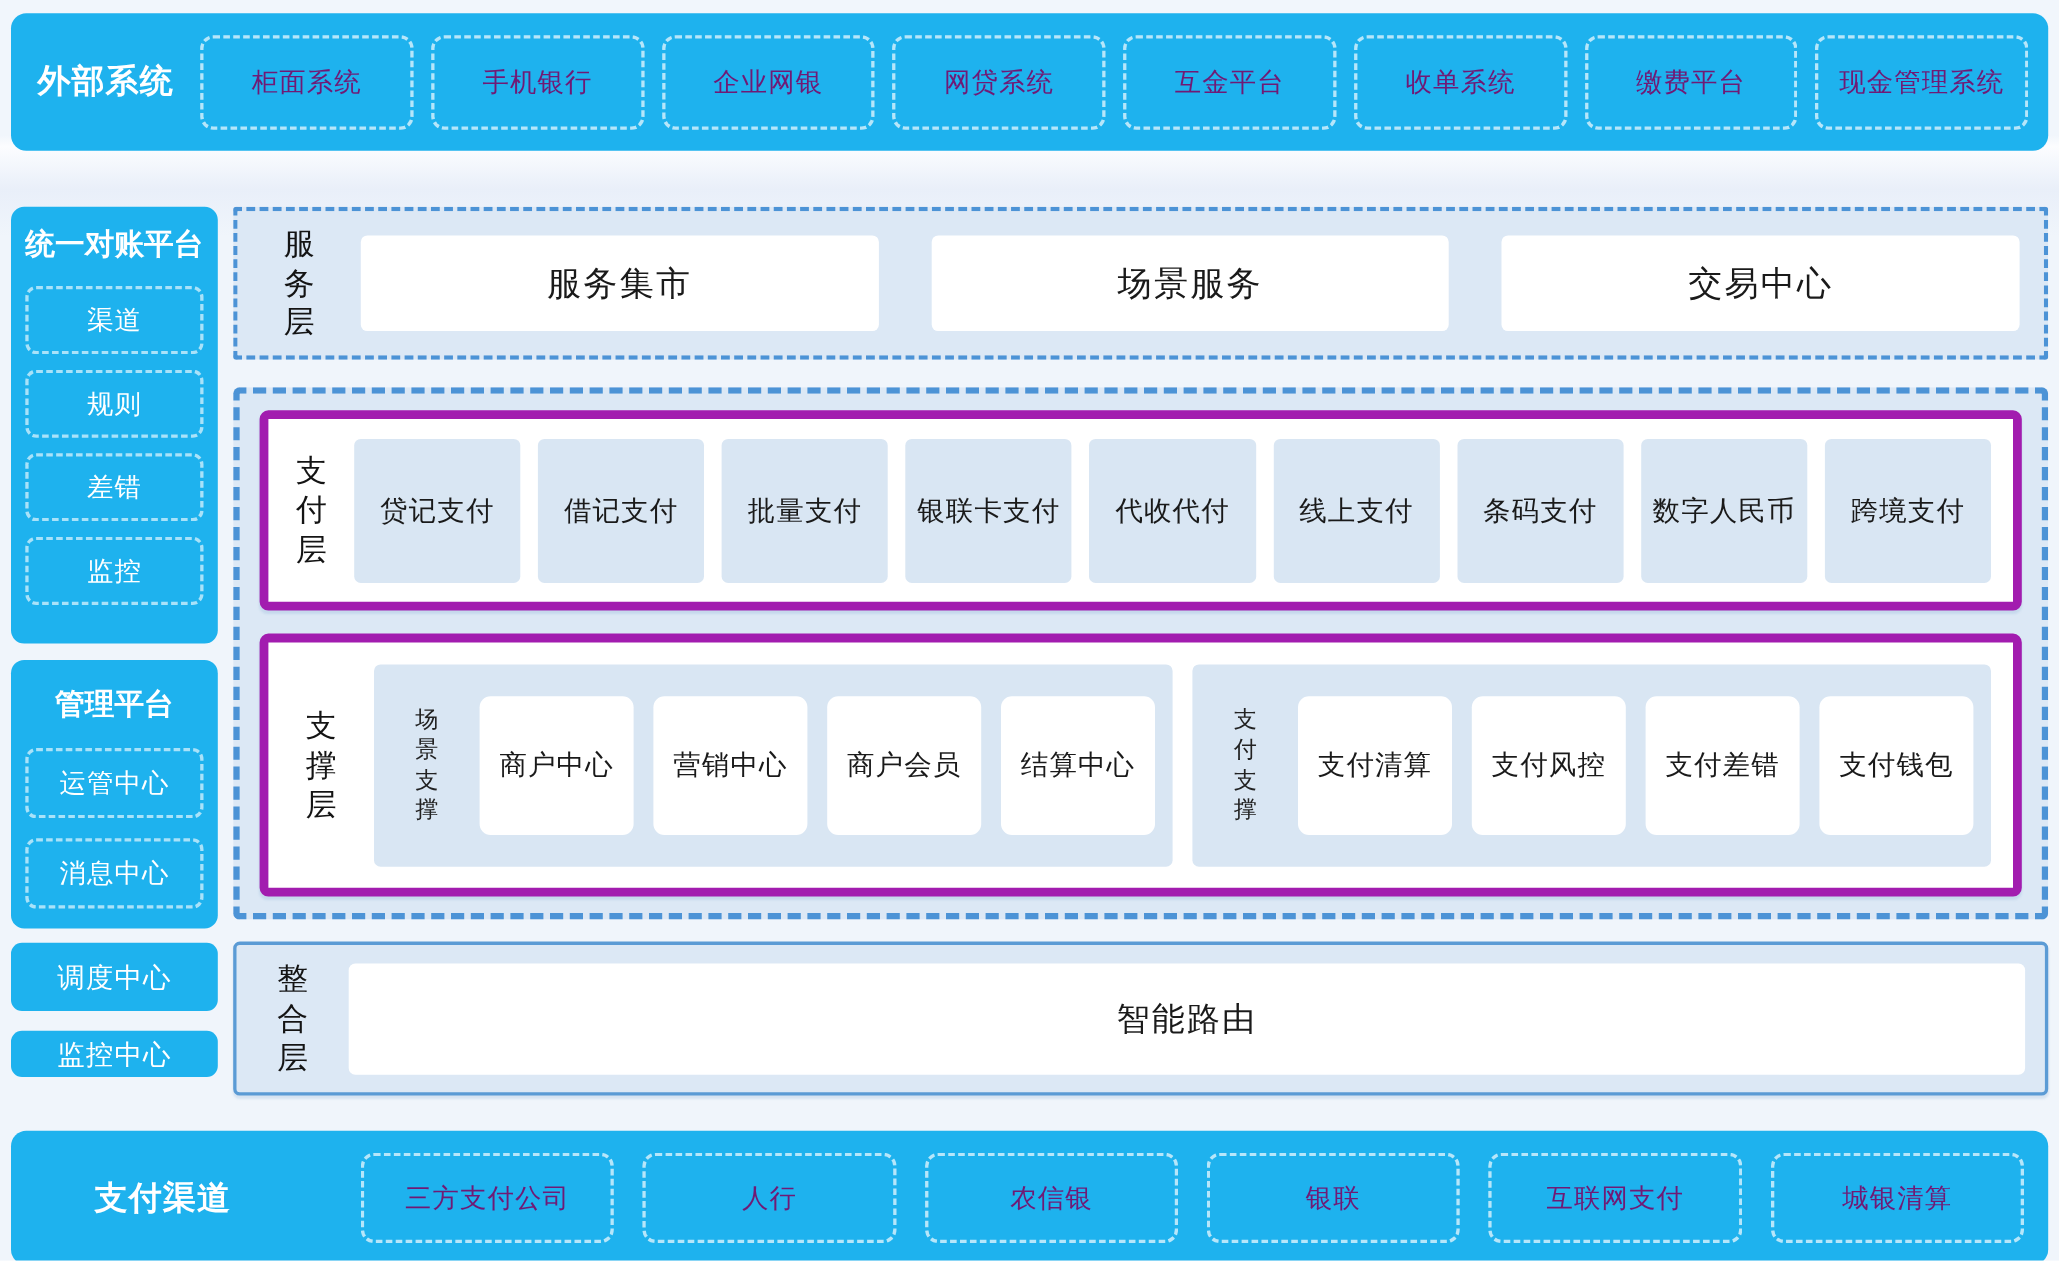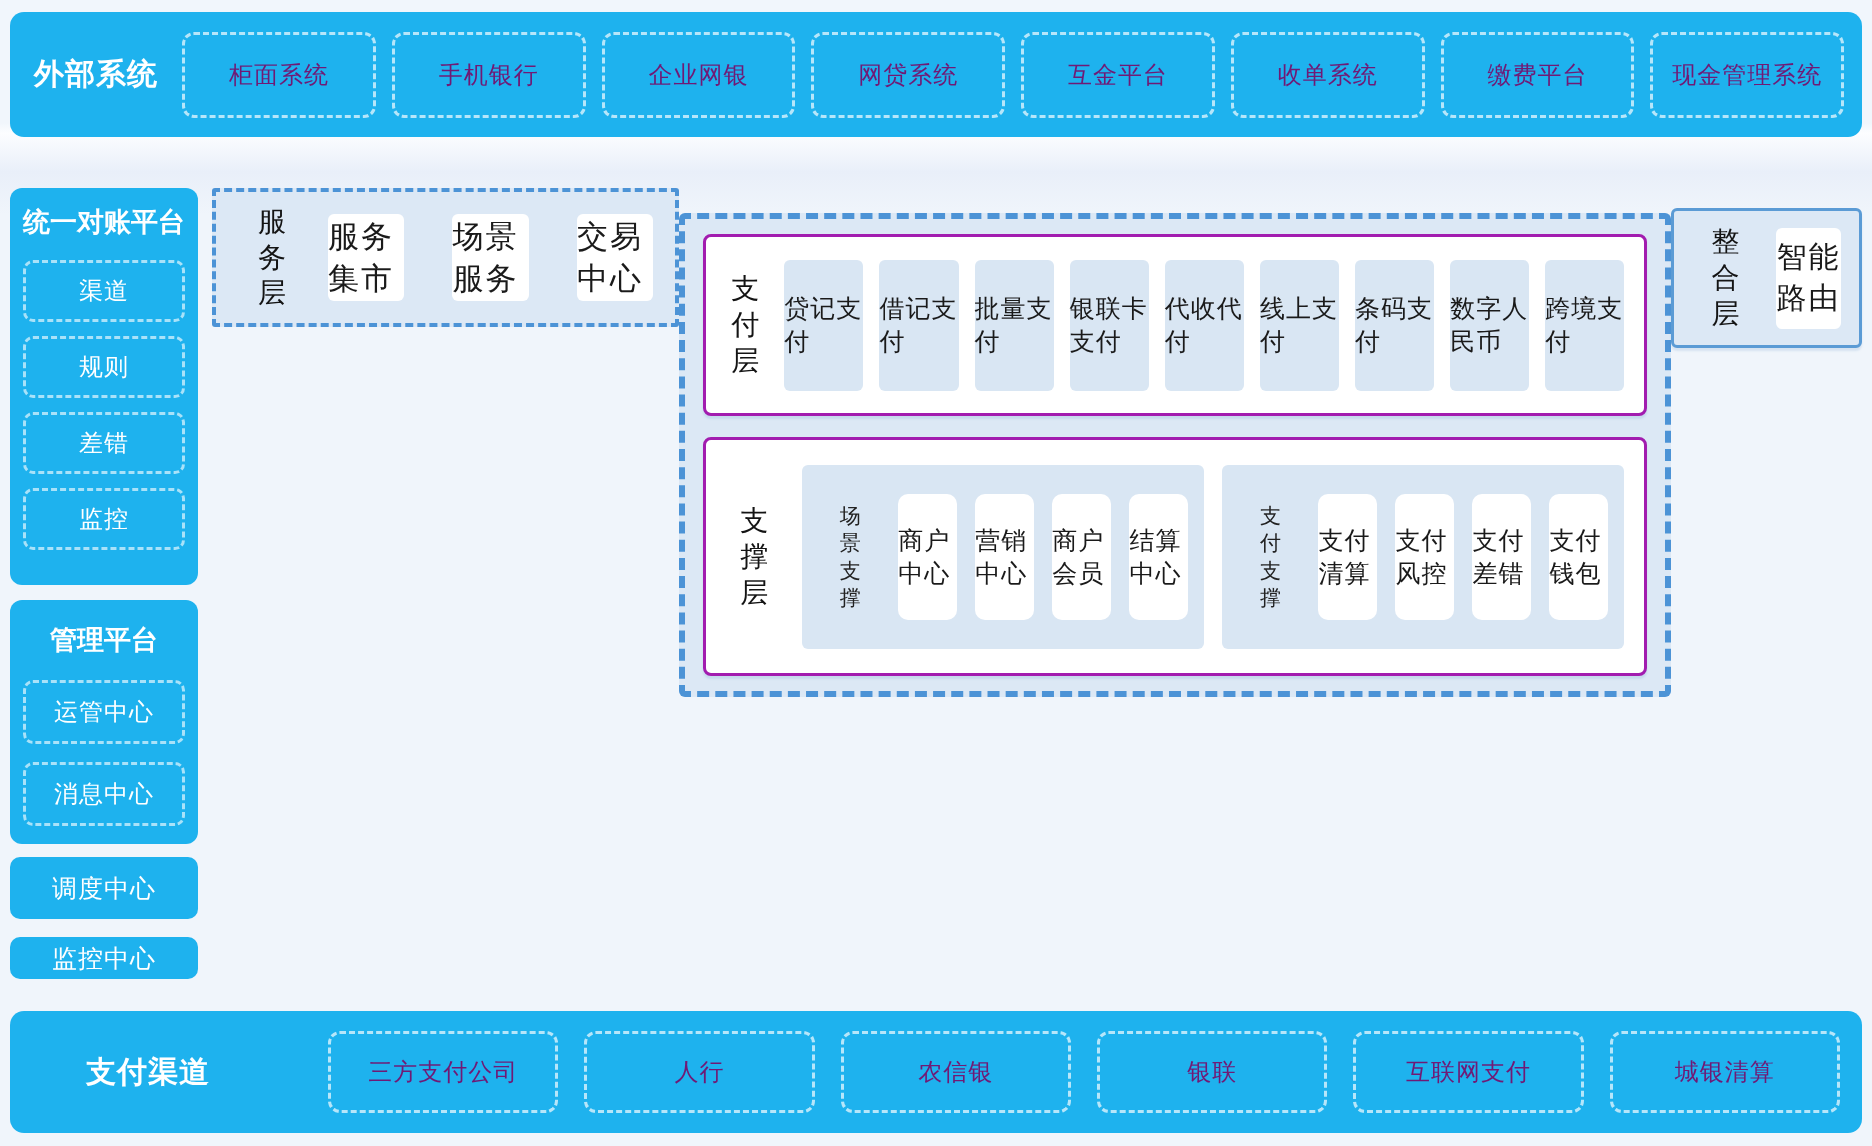--- a/index.html
+++ b/index.html
@@ -46,21 +46,21 @@
   #top-bar .bar-item { height: 86px; }
 
   #bottom-bar { height: 122px; margin-top: 32px; gap: 42px; }
   #bottom-bar .bar-title { width: 276px; }
   #bottom-bar .bar-items { gap: 26px; padding-right: 22px; }
   #bottom-bar .bar-item { height: 82px; }
 
   
   #content { display: flex; margin-top: 51px; }
   #sidebar { width: 188px; flex: 0 0 auto; display: flex; flex-direction: column; }
-  #main { flex: 1; margin-left: 14px; display: flex; flex-direction: row; }
+  #main { flex: 1; margin-left: 14px; display: flex; flex-direction: column; }
 
   
   .side-box {
     background: #1eb2ee;
     border-radius: 12px;
     display: flex; flex-direction: column;
     padding: 0 13px;
   }
   .side-title {
     color: #fff; font-weight: bold; font-size: 27px;
@@ -121,21 +121,21 @@
     margin-top: 25px;
     height: 484px;
     background: #dce8f5;
     border: 6px dashed #4c93d6;
     border-radius: 6px;
     padding: 15px 18px;
     display: flex; flex-direction: column;
   }
   .layer-frame {
     background: #fff;
-    border: 3px solid #a21caf;
+    border: 8px solid #a21caf;
     border-radius: 8px;
     box-shadow: 0 3px 2px rgba(100,150,200,0.18);
     display: flex; align-items: center;
   }
   #payment-frame { height: 185px; padding-right: 20px; }
   #payment-frame .vcol { width: 78px; }
   #payment-frame .tiles { flex: 1; display: flex; gap: 16px; }
   .pay-tile {
     flex: 1; height: 131px;
     background: #d9e6f3; border-radius: 6px;

